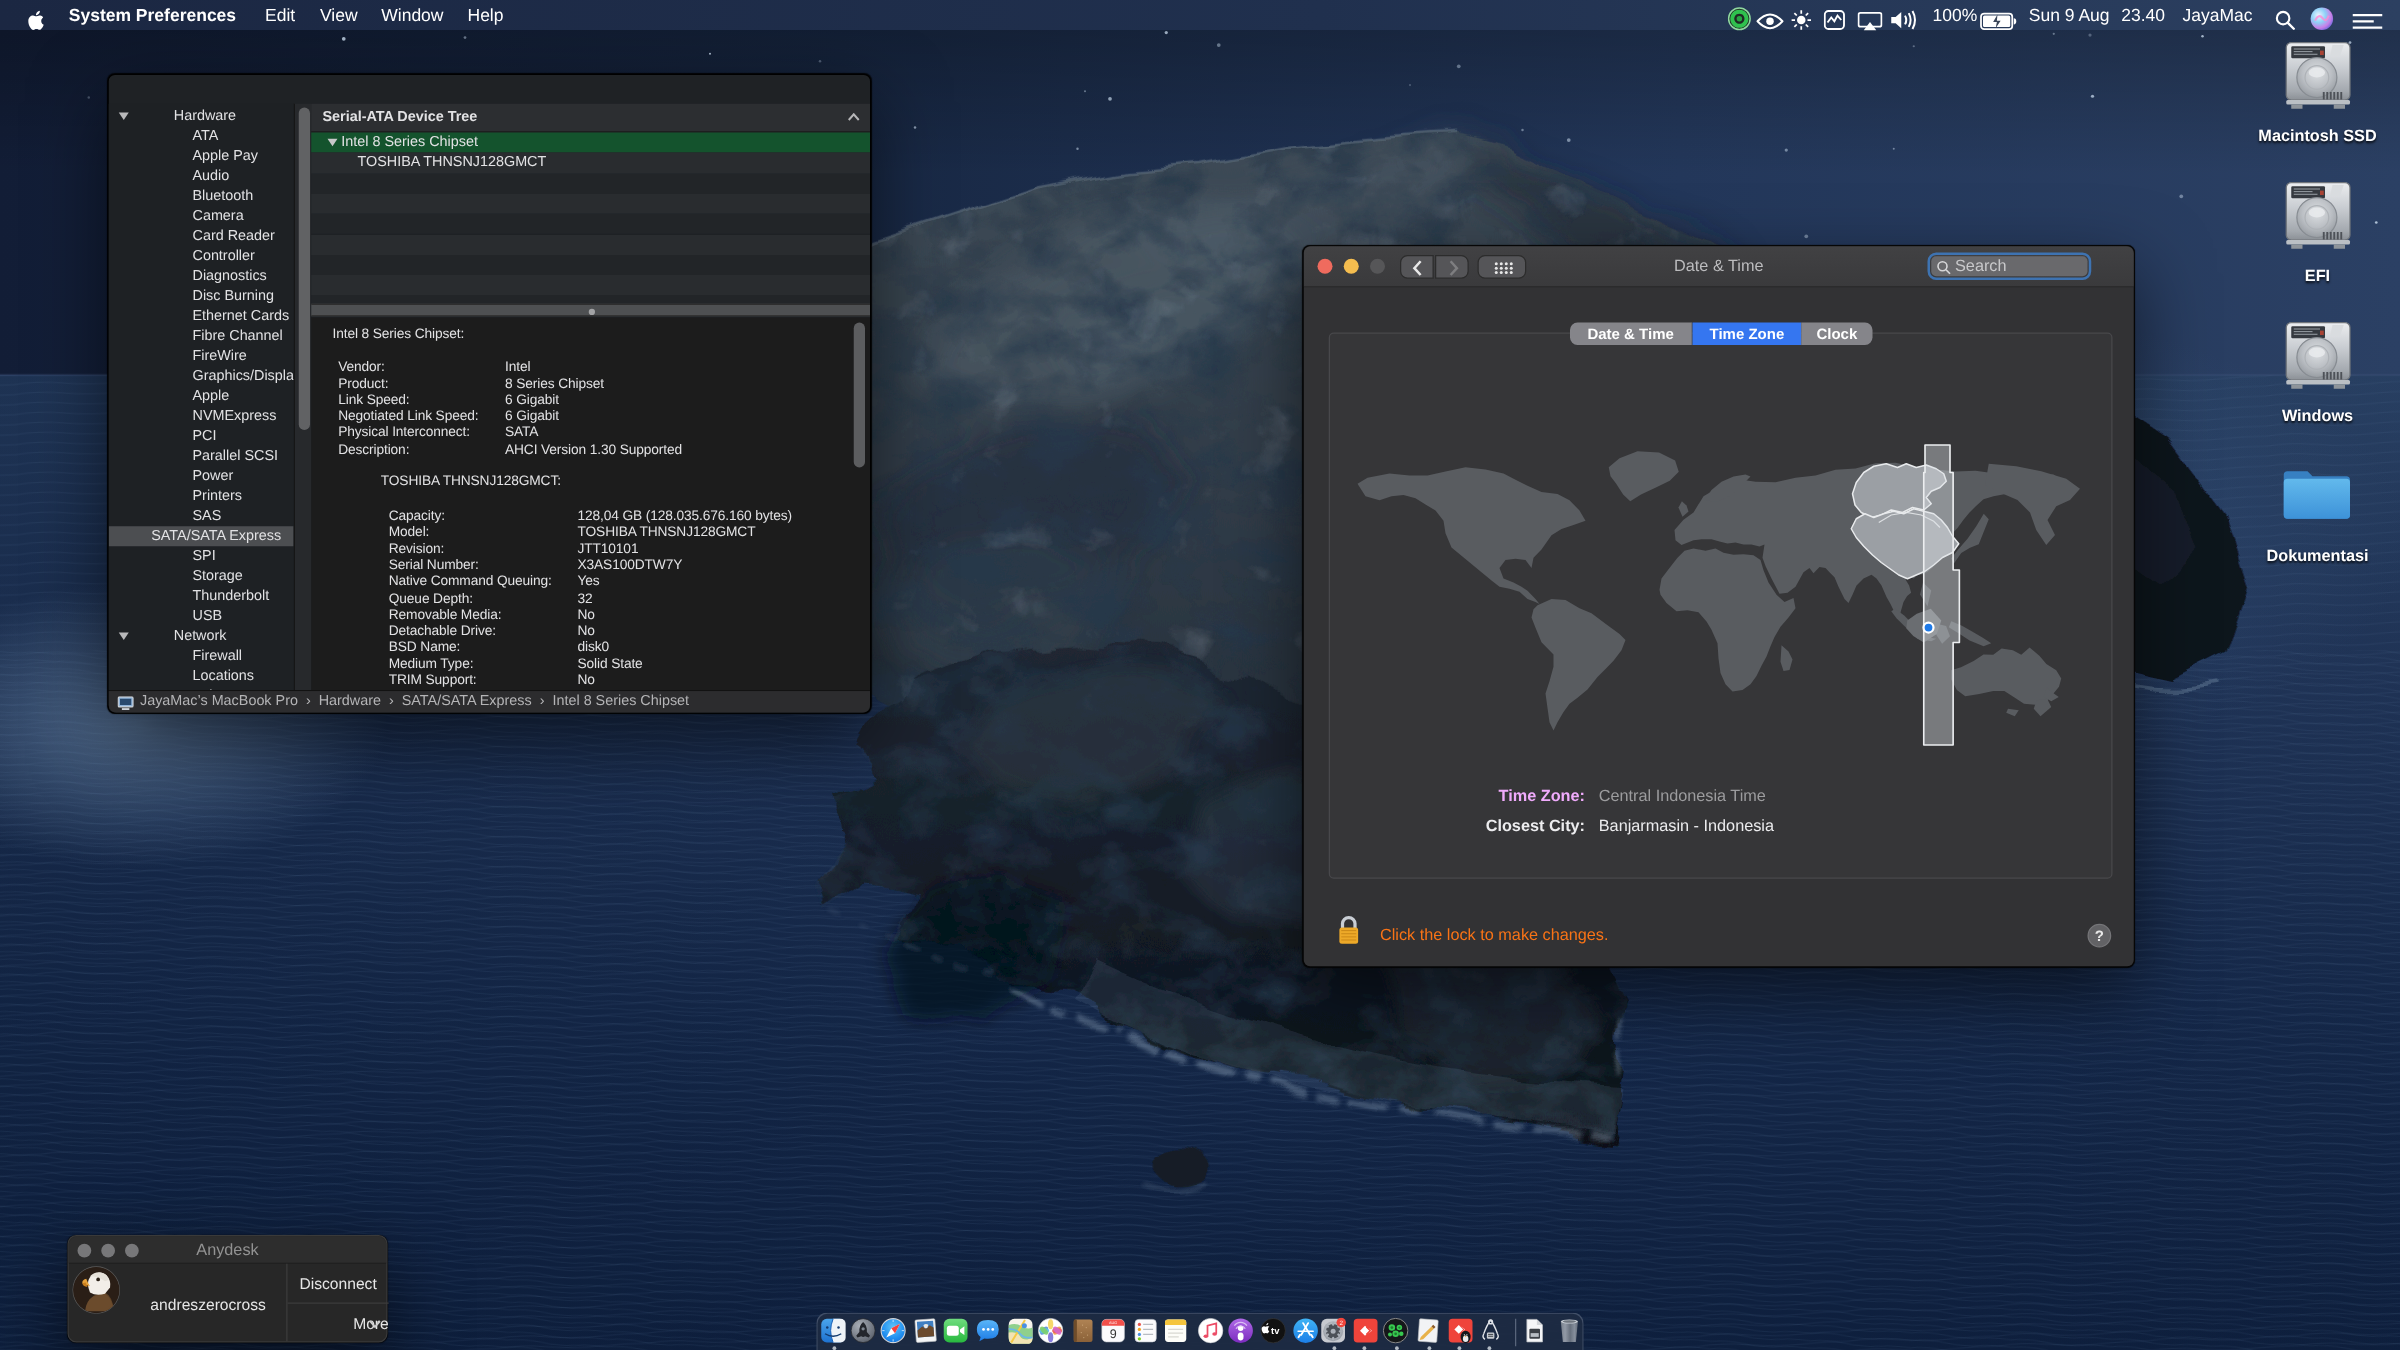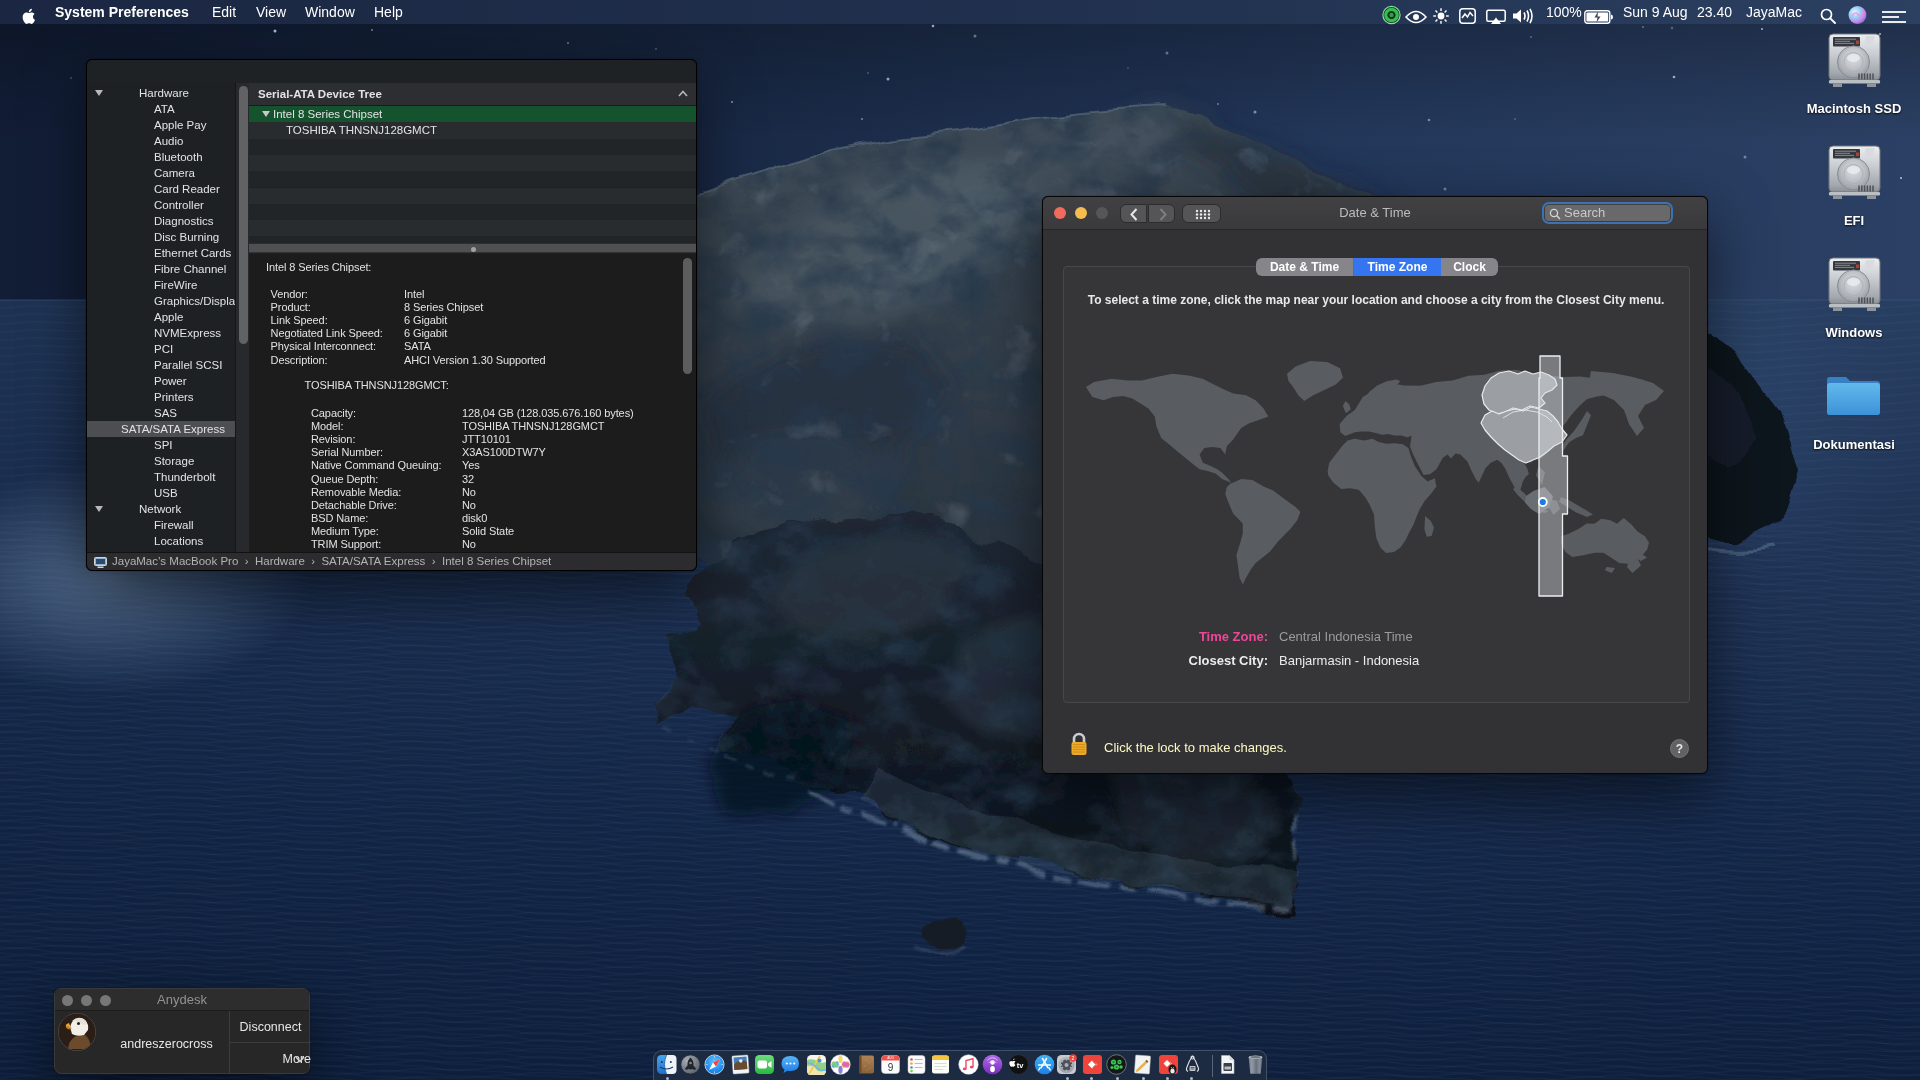--- a/index.html
+++ b/index.html
@@ -514,21 +514,20 @@
         <span style="position:absolute;left:19px;top:0;line-height:15px;color:#c9c9cb;font-size:13px">Search</span>
       </div>
     </div>
   </div>
   <div id="dt-tabs">
     <div style="width:98px;border-radius:6px 0 0 6px">Date &amp; Time</div>
     <div style="width:87px;background:#3576f0;border-right:none">Time Zone</div>
     <div style="width:57px;border-radius:0 6px 6px 0;border-right:none">Clock</div>
   </div>
   <div id="dt-panel"></div>
-  <div class="dt-lab" style="left:0;width:666px;top:96px;text-align:center;font-weight:bold;font-size:12px;color:#e8e8e8">To select a time zone, click the map near your location and choose a city from the Closest City menu.</div>
   <svg id="dt-map" style="position:absolute;left:21px;top:70px" width="625" height="435" viewBox="1063 266 625 435">
       <g fill="#595c60" stroke="none">
         <path d="M1085.0,386.0 L1091.4,395.9 L1102.6,399.2 L1112.2,395.9 L1121.8,395.0 L1131.4,397.5 L1139.4,402.5 L1147.4,407.4 L1153.8,415.6 L1155.4,425.5 L1160.2,437.0 L1168.2,443.6 L1176.2,450.2 L1184.2,456.7 L1192.2,463.3 L1198.6,468.3 L1206.6,469.9 L1214.6,472.4 L1221.0,478.1 L1227.4,480.6 L1230.6,482.2 L1227.4,478.1 L1221.0,471.5 L1216.2,468.3 L1209.8,465.0 L1201.8,461.7 L1198.6,453.4 L1203.4,446.9 L1211.4,446.0 L1219.4,446.9 L1224.2,453.4 L1225.8,445.2 L1232.2,438.6 L1240.2,427.1 L1248.2,422.2 L1257.8,418.9 L1267.4,415.6 L1262.6,407.4 L1254.6,399.2 L1245.0,394.2 L1232.2,392.6 L1221.0,387.6 L1211.4,382.7 L1201.8,377.8 L1187.4,374.5 L1171.4,372.8 L1155.4,376.1 L1141.0,379.4 L1126.6,379.4 L1110.6,377.8 L1093.0,381.1 Z"></path>
         <path d="M1286.0,372.7 L1294.6,365.5 L1309.0,360.0 L1326.2,360.9 L1339.1,367.3 L1342.0,376.4 L1334.8,383.6 L1323.3,389.1 L1311.8,394.5 L1303.2,400.0 L1297.5,394.5 L1291.7,385.5 L1287.4,380.0 Z"></path>
         <path d="M1229.0,483.1 L1240.2,478.1 L1251.4,478.9 L1262.6,485.5 L1272.2,489.6 L1283.4,497.9 L1294.6,506.1 L1299.4,511.0 L1296.2,519.2 L1289.8,527.5 L1283.4,534.1 L1277.0,540.6 L1269.0,550.5 L1261.0,557.1 L1254.6,562.0 L1249.8,568.6 L1245.0,576.8 L1241.8,583.4 L1238.6,576.8 L1237.0,565.3 L1235.4,553.8 L1238.6,543.9 L1241.8,532.4 L1241.8,522.5 L1232.2,512.7 L1227.4,501.2 L1224.2,492.9 L1225.8,486.3 Z"></path>
         <path d="M1338.6,423.0 L1339.4,431.2 L1344.2,435.0 L1353.8,431.2 L1360.2,430.4 L1368.2,430.4 L1374.6,432.1 L1381.0,433.7 L1387.4,432.9 L1393.8,434.5 L1400.2,434.5 L1406.6,436.2 L1410.6,434.5 L1409.0,445.2 L1411.4,451.8 L1416.2,461.7 L1422.6,474.0 L1429.0,473.2 L1435.4,468.3 L1441.8,456.7 L1446.6,453.4 L1449.8,457.6 L1454.6,452.6 L1459.4,453.4 L1462.6,456.7 L1466.6,460.8 L1469.8,468.3 L1474.6,478.1 L1477.8,481.4 L1481.0,474.8 L1484.2,467.4 L1489.8,461.7 L1496.2,458.7 L1500.2,461.7 L1504.2,467.4 L1508.2,476.5 L1511.4,482.2 L1514.6,488.8 L1518.6,492.1 L1519.9,487.2 L1521.8,480.6 L1524.7,475.7 L1527.9,473.2 L1526.3,467.4 L1523.4,462.5 L1526.6,460.0 L1529.8,461.7 L1533.0,458.7 L1537.0,458.4 L1541.0,456.4 L1545.5,452.6 L1547.4,448.5 L1545.8,442.8 L1549.0,437.8 L1552.2,431.2 L1556.7,427.1 L1561.8,424.7 L1565.0,421.4 L1569.8,414.8 L1574.6,409.0 L1579.4,404.1 L1585.8,398.3 L1593.8,395.9 L1603.4,394.2 L1611.4,395.0 L1619.4,392.6 L1627.4,387.6 L1638.6,385.2 L1646.6,381.9 L1641.8,378.6 L1625.8,378.9 L1611.4,379.4 L1595.4,377.8 L1579.4,375.6 L1563.4,376.1 L1547.4,374.5 L1531.4,372.8 L1515.4,369.1 L1499.4,369.6 L1483.4,373.7 L1467.4,374.8 L1451.4,379.4 L1435.4,381.1 L1419.4,384.7 L1403.4,384.4 L1387.4,381.9 L1373.0,389.3 L1361.8,395.9 L1353.8,409.0 L1345.8,414.8 Z"></path>
         <path d="M1326.6,470.7 L1328.2,461.7 L1334.6,453.4 L1341.0,445.2 L1346.6,439.5 L1353.8,437.8 L1363.4,439.5 L1371.4,437.8 L1377.8,441.1 L1385.8,442.8 L1393.8,442.3 L1401.8,443.2 L1407.4,446.9 L1409.8,455.1 L1413.8,465.0 L1420.2,474.8 L1426.6,480.6 L1433.8,477.3 L1435.4,485.5 L1429.8,492.9 L1423.4,500.3 L1418.6,508.6 L1415.4,516.0 L1412.2,524.2 L1408.2,531.6 L1404.2,539.8 L1399.4,546.4 L1393.0,551.0 L1385.0,552.1 L1379.4,546.4 L1375.4,537.3 L1373.8,525.8 L1373.0,513.5 L1368.2,502.8 L1364.2,496.2 L1357.8,488.8 L1349.0,487.2 L1340.2,488.0 L1332.2,481.4 L1327.4,474.8 Z"></path>
         <path d="M1345.0,412.3 L1349.8,408.2 L1348.2,403.3 L1344.5,400.0 L1341.8,404.9 Z"></path>
         <path d="M1362.6,399.2 L1368.2,390.9 L1376.2,384.4 L1385.8,380.2 L1395.4,378.6 L1399.4,380.2 L1393.8,386.0 L1387.4,391.8 L1381.0,396.7 L1373.8,400.0 L1368.2,400.0 Z"></path>
         <path d="M1424.2,515.1 L1429.8,520.1 L1433.0,526.6 L1430.6,534.9 L1425.8,535.7 L1423.4,528.3 L1423.9,520.1 Z"></path>
@@ -546,35 +545,35 @@
       </g>
       <path d="M1524.8,495.3 L1532.4,490.0 L1543.6,486.0 L1552.0,495.3 L1548.4,506.2 L1538.0,513.0 L1529.6,507.7 L1524.0,501.5 Z" fill="#6a6d71"></path>
       <g fill="#9b9fa4" stroke="#e8eaec" stroke-width="1.2" stroke-linejoin="round">
         <path d="M1483,403 L1481,394 L1484,385 L1490,377 L1498,372 L1508,370 L1517,373 L1524,370 L1532,373 L1540,371 L1548,374 L1554,378 L1556,384 L1551,389 L1544,392 L1540,397 L1544,402 L1538,407 L1529,405 L1521,409 L1512,407 L1504,411 L1496,413 L1488,409 Z"></path>
         <path d="M1480,422 L1484,414 L1491,410 L1498,413 L1506,410 L1514,408 L1522,410 L1530,406 L1538,408 L1546,410 L1552,415 L1557,421 L1561,428 L1566,434 L1561,441 L1553,445 L1546,451 L1539,456 L1532,459 L1525,462 L1518,459 L1511,454 L1504,449 L1497,443 L1490,436 L1484,429 Z"></path>
       </g>
       <path d="M1502,417 L1512,411 L1524,409 L1536,411 L1546,416 L1551,421" fill="none" stroke="#e8eaec" stroke-width="1" opacity=".85"></path>
       <path d="M1539,355 L1559,355 L1559,377 L1561.5,377 L1561.5,455 L1566.5,455 L1566.5,513 L1561.5,513 L1561.5,595 L1538,595 L1538,377 L1539,377 Z" fill="#dde1e5" fill-opacity=".40" stroke="#eceef0" stroke-width="1.3" stroke-linejoin="round"></path>
 <circle cx="1541.8" cy="501" r="4" fill="#1e7ae8" stroke="#ffffff" stroke-width="1.8"></circle>
     </svg>
-  <div class="dt-lab" style="left:25px;width:200px;top:432px;text-align:right;font-weight:bold;color:#ec4899">Time Zone:</div>
+  <div class="dt-lab" style="left:25px;width:200px;top:432px;text-align:right;font-weight:bold;color:#f0abfc">Time Zone:</div>
   <div class="dt-lab" style="left:236px;top:432px;color:#9c9c9e">Central Indonesia Time</div>
   <div class="dt-lab" style="left:25px;width:200px;top:456px;text-align:right;font-weight:bold;color:#ececee">Closest City:</div>
   <div class="dt-lab" style="left:236px;top:456px;color:#ececee">Banjarmasin - Indonesia</div>
   <svg style="position:absolute;left:26px;top:534px" width="20" height="26" viewBox="0 0 20 26">
     <path d="M5,12 V8 a5,5 0 0 1 10,0 V12" fill="none" stroke="#c9ced4" stroke-width="2.6"></path>
     <rect x="2.5" y="11" width="15" height="13" rx="2" fill="#eda928"></rect>
     <g stroke="#c27f12" stroke-width="0.8" opacity=".8">
       <line x1="4" y1="13.5" x2="16" y2="13.5"></line>
         <line x1="4" y1="16" x2="16" y2="16"></line>
       <line x1="4" y1="18.5" x2="16" y2="18.5"></line>
         <line x1="4" y1="21" x2="16" y2="21"></line>
     </g>
   </svg>
-  <div class="dt-lab" style="left:61px;top:543px;color:#fef9c3">Click the lock to make changes.</div>
+  <div class="dt-lab" style="left:61px;top:543px;color:#f97316">Click the lock to make changes.</div>
   <div style="position:absolute;left:627px;top:542px;width:19px;height:19px;border-radius:50%;background:#626265;border:1px solid #757578;text-align:center;line-height:19px;font-size:12px;font-weight:bold;color:#e8e8e8">?</div>
 </div>
 <div id="anydesk" class="window">
   <div id="ad-title">
     <i class="tl" style="left:7px"></i>
       <i class="tl" style="left:26px"></i>
       <i class="tl" style="left:45px"></i>
     <div style="text-align:center;line-height:21px;color:#929292;font-size:13px">Anydesk</div>
   </div>
   <svg style="position:absolute;left:2px;top:23px" width="40" height="40" viewBox="0 0 40 40">

